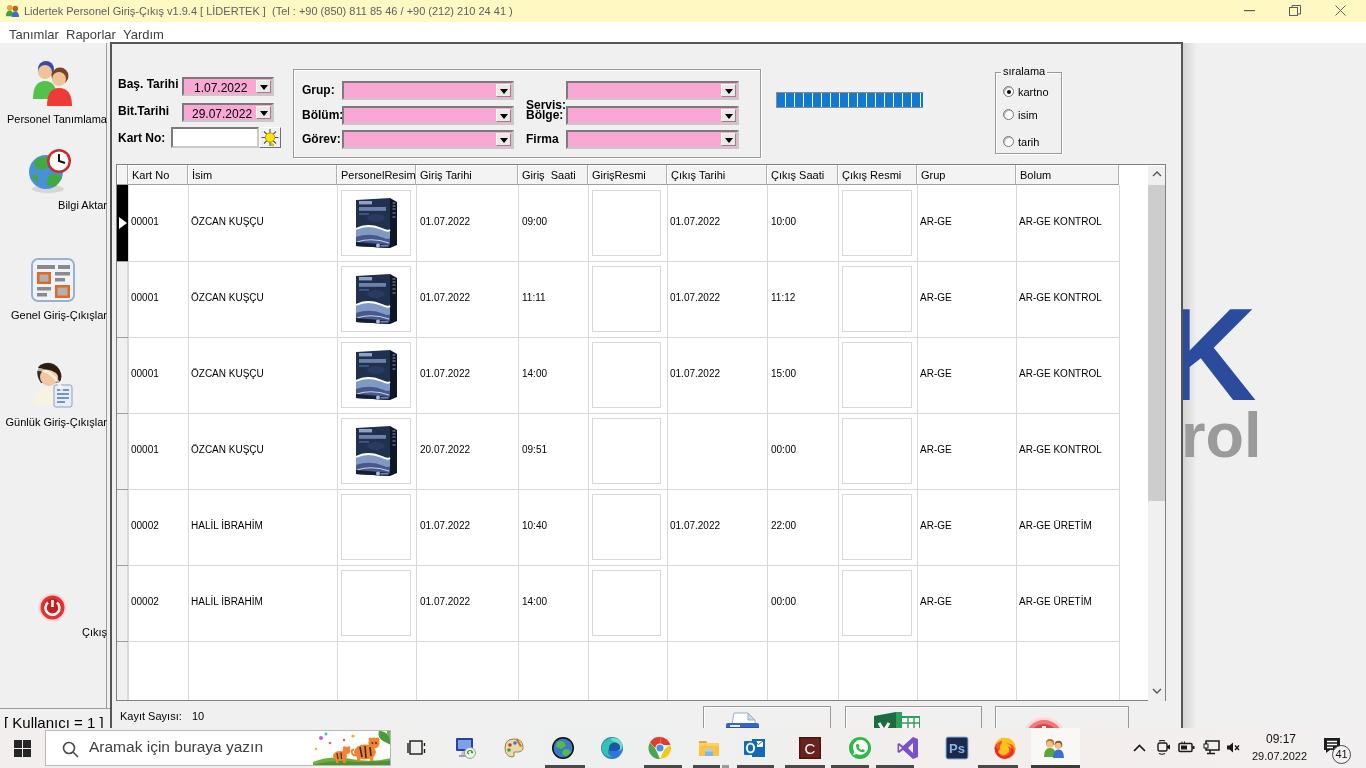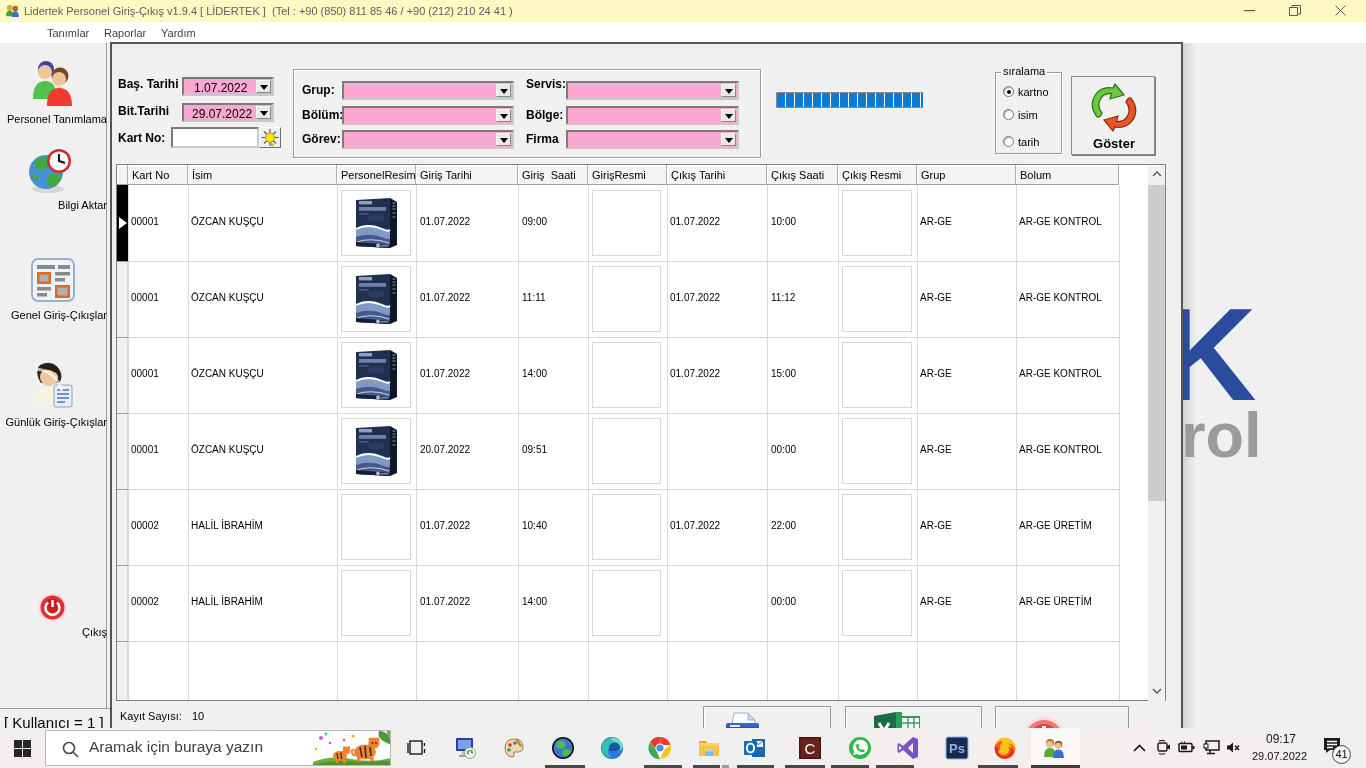--- a/index.html
+++ b/index.html
@@ -2,21 +2,21 @@
 <html><head><meta charset="utf-8">
 <style>
 *{margin:0;padding:0;box-sizing:border-box;}
 html,body{width:1366px;height:768px;overflow:hidden;font-family:"Liberation Sans",sans-serif;}
 body{position:relative;background:#f0f0f0;}
 .abs{position:absolute;}
 
 #titlebar{left:0;top:0;width:1366px;height:22px;background:#fef9c3;}
 #titlebar .ttl{left:24px;top:4.5px;font-size:11px;color:#606060;white-space:nowrap;}
 #menubar{left:0;top:22px;width:1366px;height:21px;background:#ffffff;}
-.menuitem{top:4.5px;font-size:11px;color:#3f3f3f;margin-left:38px;}
+.menuitem{top:4.5px;font-size:13px;color:#3f3f3f;}
 #sidebar{left:0;top:43px;width:107px;height:665px;background:#f0f0f0;border-right:1px solid #9c9c9c;}
 .sblbl{width:107px;text-align:right;font-size:11px;color:#000;}
 #mainstatus{left:0;top:708px;width:111px;height:20px;background:#f0f0f0;border-top:1px solid #9c9c9c;}
 #mainstatus span{position:absolute;left:4px;top:5px;font-size:15px;color:#000;}
 
 #mdi{left:108px;top:43px;width:1258px;height:685px;background:#f0f0f0;overflow:hidden;}
 #bigK{left:1054px;top:246px;font-size:131px;font-weight:bold;color:#2b4c9d;line-height:1;}
 #bigrol{left:1073px;top:361px;font-size:63px;font-weight:bold;color:#9b9b9b;line-height:1;}
 
 #win{left:110px;top:42px;width:1073px;height:700px;background:#f0f0f0;border:2px solid #555;}
@@ -173,21 +173,21 @@
       <span class="cbtn"></span>
     </div>
  <span class="abs blbl" style="left:190px;top:64px">Bölüm:</span>
  <div class="abs combo" style="left:230px;top:62px;width:172px;height:19px">
       <span class="cbtn"></span>
     </div>
  <span class="abs blbl" style="left:190px;top:88px">Görev:</span>
  <div class="abs combo" style="left:230px;top:86px;width:172px;height:19px">
       <span class="cbtn"></span>
     </div>
- <span class="abs blbl" style="left:414px;top:33px">Servis:</span>
+ <span class="abs blbl" style="left:414px;top:54px">Servis:</span>
  <div class="abs combo" style="left:454px;top:37px;width:173px;height:19px">
       <span class="cbtn"></span>
     </div>
  <span class="abs blbl" style="left:414px;top:64px">Bölge:</span>
  <div class="abs combo" style="left:454px;top:62px;width:173px;height:19px">
       <span class="cbtn"></span>
     </div>
  <span class="abs blbl" style="left:414px;top:88px">Firma</span>
  <div class="abs combo" style="left:454px;top:86px;width:173px;height:19px">
       <span class="cbtn"></span>
@@ -200,27 +200,20 @@
  <div class="abs gbox" style="left:883px;top:28px;width:67px;height:82px"></div>
  <span class="abs" style="left:889px;top:21px;font-size:11px;background:#f0f0f0;padding:0 2px">sıralama</span>
  <span class="abs" style="left:891px;top:42px;width:11px;height:11px;border-radius:50%;border:1px solid #777;background:#fff;box-shadow:inset 1px 1px 0 rgba(120,120,120,0.55)"></span>
  <span class="abs" style="left:894.5px;top:45.5px;width:4px;height:4px;border-radius:50%;background:#000"></span>
  <span class="abs" style="left:906px;top:41.5px;font-size:11px">kartno</span>
  <span class="abs" style="left:891px;top:65px;width:11px;height:11px;border-radius:50%;border:1px solid #777;background:#fff;box-shadow:inset 1px 1px 0 rgba(120,120,120,0.55)"></span>
  <span class="abs" style="left:906px;top:64.5px;font-size:11px">isim</span>
  <span class="abs" style="left:891px;top:92px;width:11px;height:11px;border-radius:50%;border:1px solid #777;background:#fff;box-shadow:inset 1px 1px 0 rgba(120,120,120,0.55)"></span>
  <span class="abs" style="left:906px;top:91.5px;font-size:11px">tarih</span>
 
- <div class="abs" style="left:959px;top:32px;width:84px;height:79px;background:#f0f0f0;border:1px solid #8a8a8a;box-shadow:1px 1px 0 #7a7a7a">
-   <svg style="position:absolute;left:15px;top:6px" width="54" height="50" viewBox="0 0 54 50">
-     <path d="M10 34 Q1 22 9 11 Q15 3 26 5 L28 1 L37 12 L23 16 L24.5 10.5 Q16 10 13 17 Q10 24 15 30 Q13 35 10 34 Z" fill="#6cc83e" stroke="#267316" stroke-width="1.2"></path>
-     <path d="M44 15 Q53 27 45 38 Q39 46 28 44 L26 48 L17 37 L31 33 L29.5 38.5 Q38 39 41 32 Q44 25 39 19 Q41 14 44 15 Z" fill="#e8542a" stroke="#8f2808" stroke-width="1.2"></path>
-   </svg>
-   <div style="position:absolute;left:0;width:84px;top:59px;text-align:center;font-size:13px;font-weight:bold;color:#000">Göster</div>
- </div>
 
  <div class="abs" id="grid">
 
    <div class="gh" style="left:0;width:11px"></div>
    <div class="gh" style="left:11px;width:60px">
         <span>Kart No</span>
       </div>
    <div class="gh" style="left:71px;width:149px">
         <span>İsim</span>
       </div>

